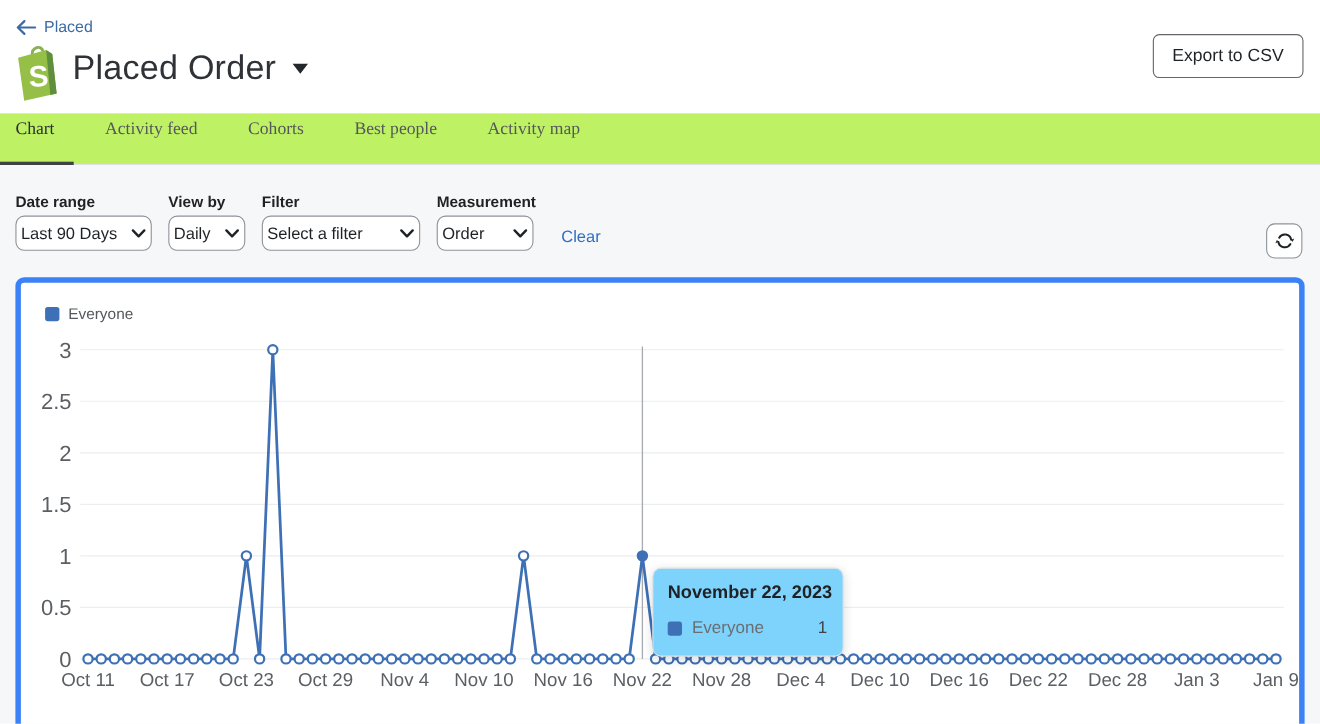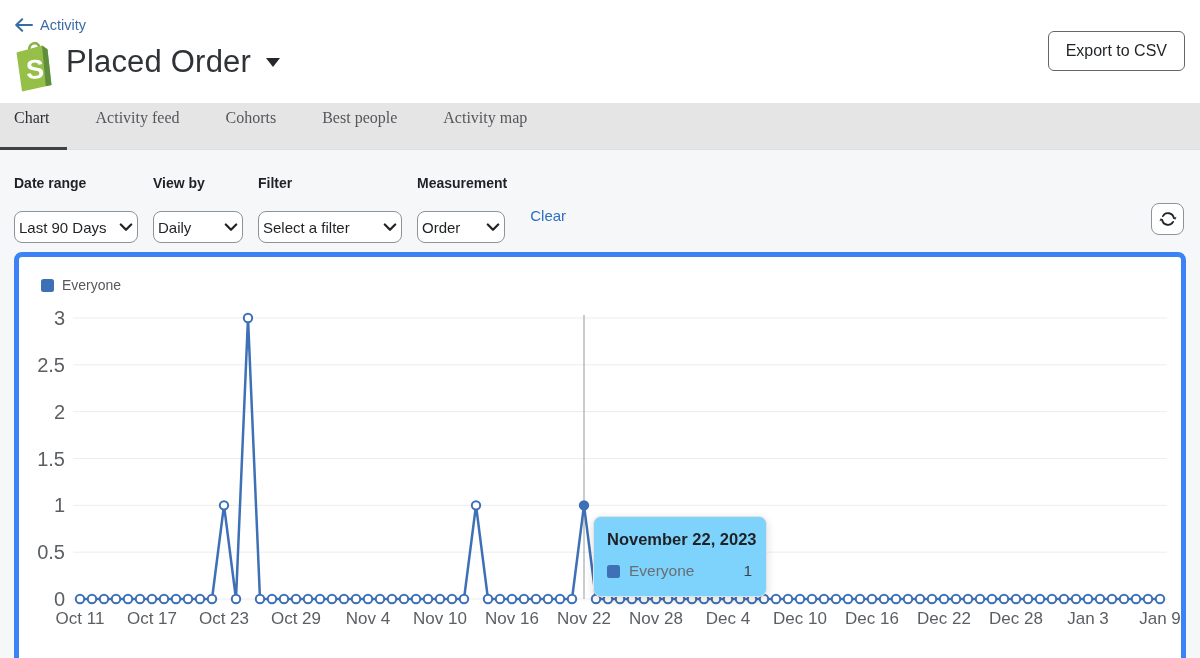--- a/index.html
+++ b/index.html
@@ -27,41 +27,41 @@
     border-top:9px solid #24272b;
   }
   .export-btn {
     position:absolute; top:31px; right:15px; height:40px;
     padding:12px 17px; background:#fff; border:1px solid #63666a; border-radius:6px;
     font-size:16px; color:#1f2326; font-family:"Liberation Sans",sans-serif;
     display:flex; align-items:center; cursor:pointer;
   }
 
   
-  .tabs-row { position:relative; height:47px; background:#e5e5e5; }
+  .tabs-row { position:relative; height:47px; background:#bef264; }
   .tabs { display:flex; gap:46px; padding-left:14px; padding-top:6px;
           font-family:"Liberation Serif", serif; font-size:16px; }
   .tab { color:#55575b; cursor:pointer; white-space:nowrap; }
   .tab.active { color:#2d2f33; }
   .tabs-divider { position:absolute; left:0; right:0; bottom:0; height:1px; background:#dfe0e2; }
   .tab-underline { position:absolute; left:0; bottom:0; width:67px; height:3.5px; background:#3f4144; }
 
   
   .graybg { position:relative; height:508px; background:#f6f7f8; }
 
   .filterbar { position:relative; padding:25px 16px 0 14px; display:flex; align-items:flex-start; }
   .field { margin-right:15px; }
-  .field-label { font-size:14px; font-weight:700; color:#1f2225; margin-bottom:20px; white-space:nowrap; }
+  .field-label { font-size:14px; font-weight:700; color:#1f2225; margin-bottom:5px; white-space:nowrap; }
   .select-box {
     height:32px; background:#fff; border:1px solid #8e9398; border-radius:8px;
     display:flex; align-items:center; justify-content:space-between;
     padding:0 4px; font-size:15px; color:#1f2225; cursor:pointer; white-space:nowrap;
   }
   .sel-date   { width:124px; }
-  .sel-view   { width:90px; }
+  .sel-view   { width:70px; }
   .sel-filter { width:144px; }
   .sel-meas   { width:88px; }
   .chevron { flex:0 0 auto; margin-left:8px; display:block; }
   .clear-link { align-self:flex-start; margin-top:32px; margin-left:8px; font-size:15px; color:#2e6fc0; cursor:pointer; text-decoration:none; }
   .refresh-btn {
     position:absolute; right:16px; top:53px; width:33px; height:32px;
     background:#fff; border:1px solid #8e9398; border-radius:8px;
     display:flex; align-items:center; justify-content:center; cursor:pointer;
   }
 
@@ -90,21 +90,21 @@
   .tooltip-value { font-size:15.5px; color:#3f4348; }
 </style>
 </head>
 <body>
 
 <div class="topbar">
   <a class="back-link">
     <svg width="19" height="14" viewBox="0 0 19 14">
       <path d="M8.2 1.2 2.2 7l6 5.8 M2.5 7 H18" stroke="#3b6ba5" stroke-width="2" fill="none" stroke-linecap="round" stroke-linejoin="round"></path>
     </svg>
-    <span>Activity</span>
+    <span>Placed</span>
   </a>
 
   <svg class="app-logo" viewBox="0 0 50 56">
     <path d="M20.3 13.5 C19.5 6 28.5 3.2 30.2 9.8" stroke="#8ab054" stroke-width="2.6" fill="none" stroke-linecap="round"></path>
     <polygon points="7.5,15.5 33,8.5 38.5,12.2 42.5,48 13,54.5" fill="#95BF47"></polygon>
     <polygon points="33,8.5 38.5,12.2 42.5,48 36.8,49.3" fill="#5E8E3E"></polygon>
     <text x="17.5" y="42" font-size="27" font-weight="bold" font-family="Liberation Sans, sans-serif" fill="#ffffff" transform="rotate(-3 17.5 42)">S</text>
   </svg>
 
   <div class="title-row">

